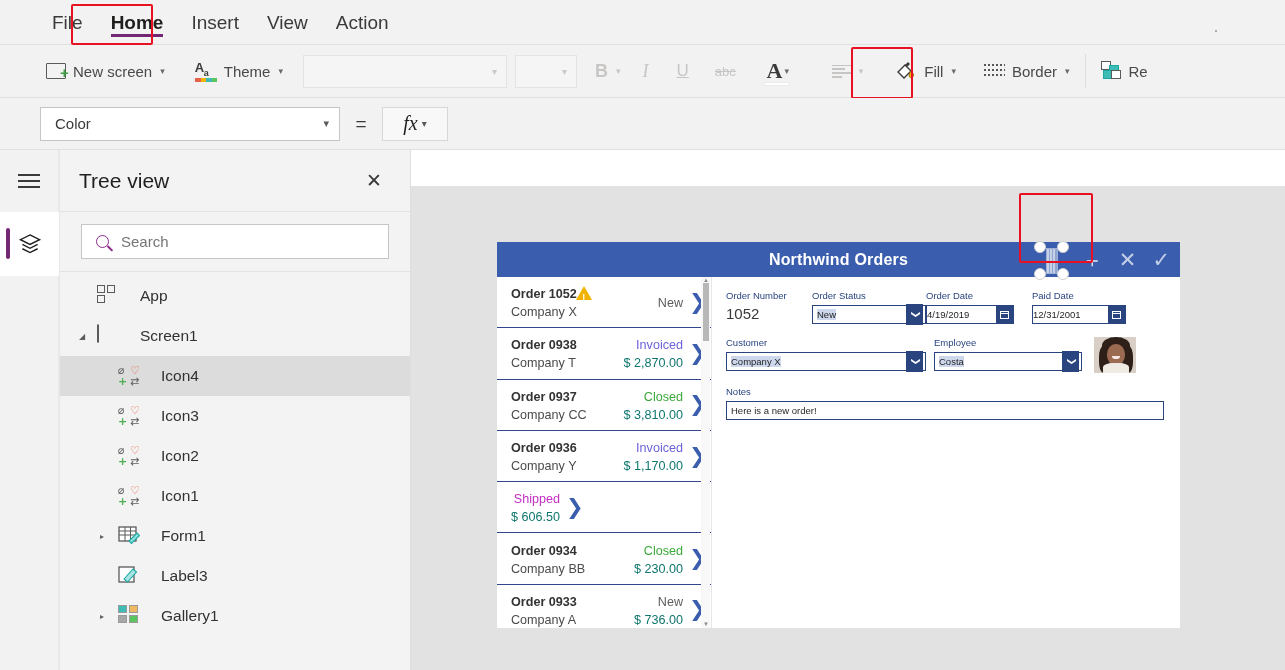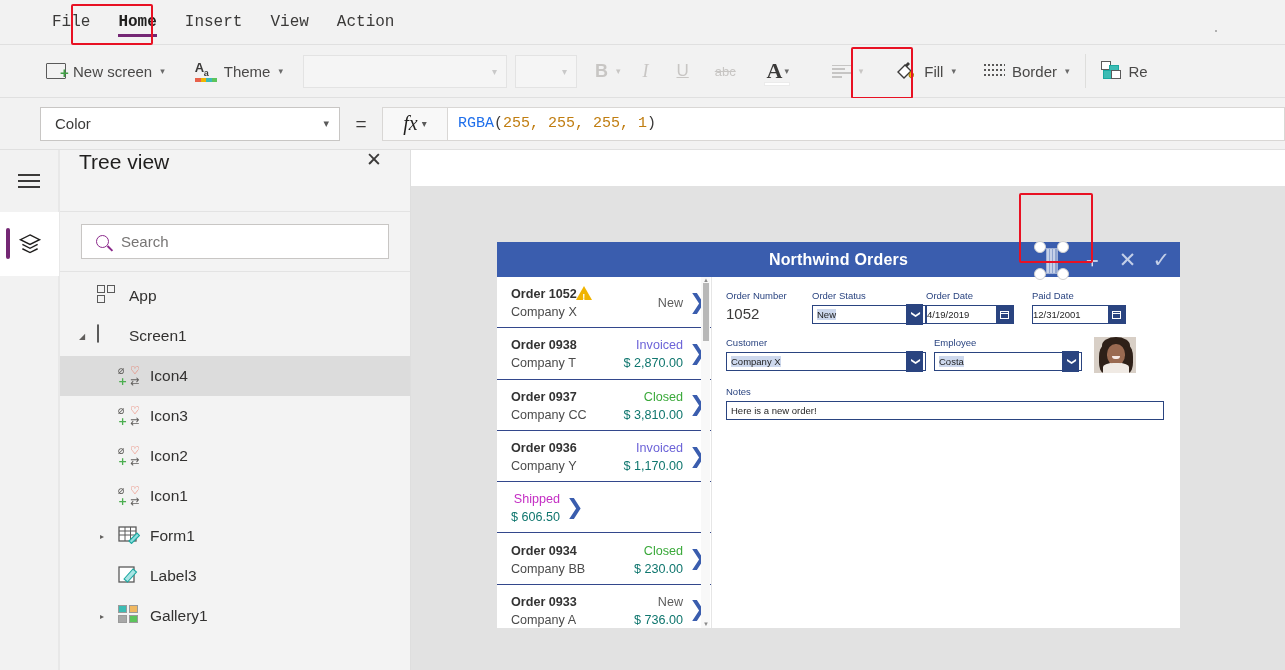--- a/index.html
+++ b/index.html
@@ -15,23 +15,23 @@
 
   
   .menubar {
     position: absolute; left: 0; top: 0;
     width: 1285px; height: 45px;
     background: #f2f2f2;
     border-bottom: 1px solid #e0e0e0;
   }
   .menu-items { display: flex; align-items: center; height: 45px; padding-left: 38px; }
   .menu-item {
-    font-size: 16px; color: #3b3a39;
+    font-size: 19px; color: #3b3a39;
     padding: 0 14px; height: 45px; line-height: 45px;
-    cursor: default; position: relative; white-space: nowrap; font-family: Liberation Mono, monospace;
+    cursor: default; position: relative; white-space: nowrap;
   }
   .menu-item.active { font-weight: bold; color: #201f1e; }
   .menu-item.active .tab-underline {
     position: absolute; left: 14px; right: 14px; bottom: 8px;
     height: 3px; background: #742774;
   }
   .menu-highlight {
     position: absolute; left: 71px; top: 4px;
     width: 82px; height: 41px;
     border: 2.5px solid #e81123;
@@ -132,21 +132,21 @@
   .rail-rest { height: 394px; background: #f2f2f2; border-right: 1px solid #e8e8e8; }
   .layers-ic { width: 24px; height: 20px; }
 
   
   .treepanel {
     position: absolute; left: 59px; top: 150px; width: 352px; height: 520px;
     background: #f3f3f3; border-right: 1px solid #dedede; border-left: 1px solid #e8e8e8;
   }
   .tv-head {
     height: 62px; background: #f3f3f3; border-bottom:1px solid #e3e3e3;
-    display:flex; align-items:flex-start; justify-content:space-between; padding: 0 28px 0 19px;
+    display:flex; align-items:center; justify-content:space-between; padding: 0 28px 0 19px;
   }
   .tv-title { font-size: 21px; color: #201f1e; }
   .tv-close { font-size: 19px; color: #3b3a39; line-height: 1; cursor: default; }
   .tv-search-wrap { height: 60px; display:flex; align-items:center; padding: 0 21px;
       border-bottom: 1px solid #e3e3e3; }
   .tv-search {
     flex:1; height: 35px; background:#ffffff; border:1px solid #c8c6c4;
     display:flex; align-items:center; gap:10px; padding-left: 14px;
   }
   .tv-search input {
@@ -154,21 +154,21 @@
     font-family:"Liberation Sans", sans-serif; width: 100%;
   }
   .tv-search input::placeholder { color: #777574; }
   .mag { width:13px; height:13px; border:1.7px solid #8b2a8b; border-radius:50%; position:relative; flex:0 0 auto;}
   .mag:after { content:""; position:absolute; width:1.8px; height:7px; background:#8b2a8b;
       right:-3px; bottom:-5px; transform:rotate(-45deg); }
   .tree-list { padding-top: 4px; }
   .tnode { display:flex; align-items:center; height:40px; padding-left: 19px; cursor:default; }
   .tnode.sel { background:#dcdcdc; }
   .tnode .twist { width:18px; font-size:8px; color:#605e5c; flex:0 0 auto; }
-  .tnode .tlabel { font-size:15.5px; color:#323130; margin-left:8px; }
+  .tnode .tlabel { font-size:15.5px; color:#323130; margin-left:19px; }
   .tnode .tic { width: 24px; height:22px; flex:0 0 auto; position:relative; }
   .ind-0 { padding-left: 19px; } .ind-2 { padding-left: 58px; }
   .ind-2b { padding-left: 40px; }
 
   
   .g-app { width:19px; height:19px; position:relative; }
   .g-app i { position:absolute; border:1.5px solid #5a5a5a; }
   .g-app i:nth-child(1){left:0;top:0;width:8px;height:8px;}
   .g-app i:nth-child(2){left:9.5px;top:0;width:8px;height:8px;}
   .g-app i:nth-child(3){left:0;top:9.5px;width:8px;height:8px;}
@@ -405,21 +405,20 @@
 <div class="fbar">
   <div class="prop-select">
     <span>Color</span>
     <span class="cc">▾</span>
   </div>
   <div class="eq"><span>=</span></div>
   <div class="fx-box">
     <span class="fx">fx</span>
     <span class="cc">▾</span>
   </div>
-  <div class="formula-input"><span class="tok-fn">RGBA</span><span class="tok-punct">(</span><span class="tok-num">255, 255, 255, 1</span><span class="tok-punct">)</span></div>
 </div>
 
 <div class="rail">
   <div class="rail-top">
     <span class="hamburger">
         <i></i>
         <i></i>
         <i></i>
       </span>
   </div>

